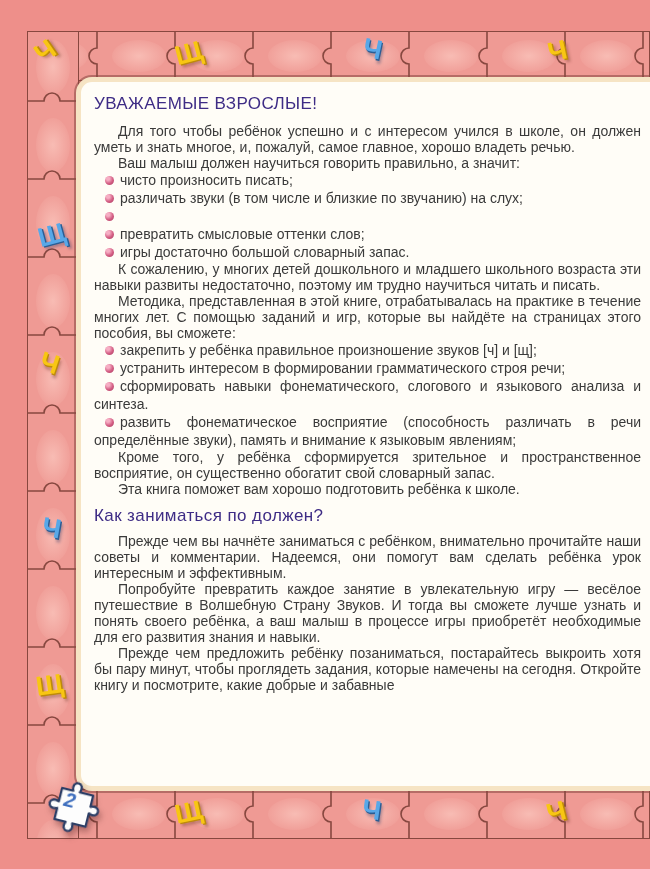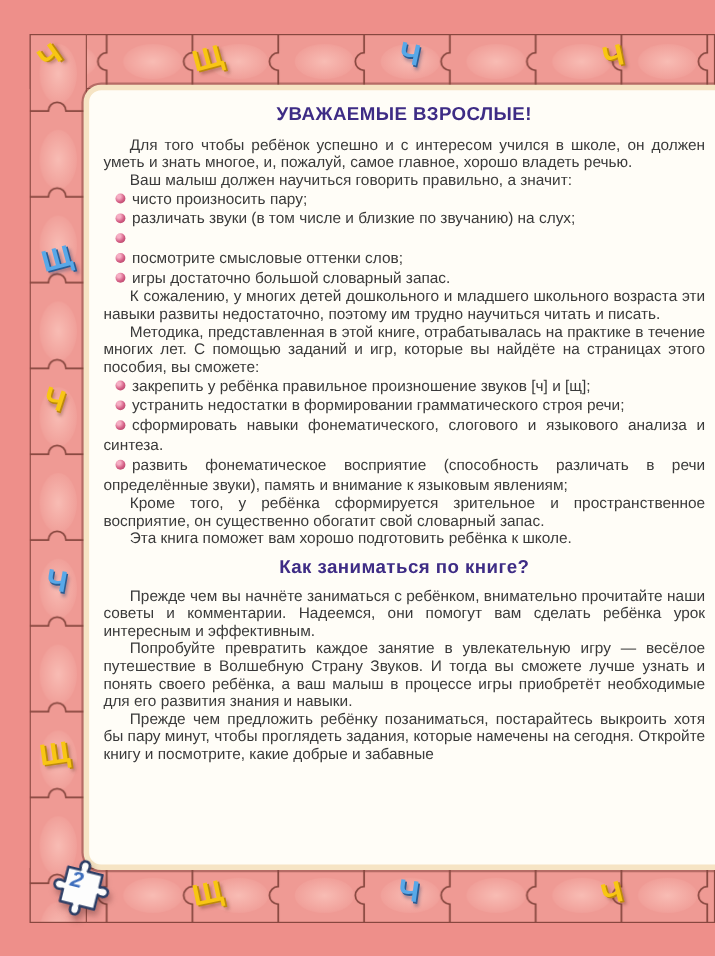--- a/index.html
+++ b/index.html
@@ -10,21 +10,21 @@
   .strip{position:absolute;}
   .strip-top{left:27px;top:31px;}
   .strip-bottom{left:27px;top:789px;}
   .strip-left{left:27px;top:31px;}
 
   
   .page{position:absolute;left:76px;top:77px;width:586px;height:714px;box-sizing:border-box;
         background:#fffdf7;border:5px solid #f6e4c4;border-radius:16px 0 0 16px;
         box-shadow:0 0 0 2px rgba(135,71,63,.55);
         padding:10px 16px 6px 13px;overflow:hidden;}
-  .h1,.h2{text-align:center;color:#3e2c85;font-weight:bold;font-size:17px;
+  .h1,.h2{text-align:left;color:#3e2c85;font-weight:normal;font-size:17px;
           letter-spacing:.4px;margin:2px 0 9px;}
   .h2{margin:9px 0 7px;}
   .para{font-size:14px;line-height:16px;color:#3a3a3a;text-align:justify;
         text-indent:24px;margin:0;}
   .bullet{font-size:14px;line-height:18px;color:#3a3a3a;text-align:justify;
           text-indent:11px;margin:0;}
   .dot{display:inline-block;width:9px;height:9px;border-radius:50%;
        background:radial-gradient(circle at 34% 30%, #f6aec4 0 18%, #d express 0%, #d45f85 45%, #a93a5f 100%);
        background:radial-gradient(circle at 34% 30%, #f6aec4 18%, #d45f85 55%, #a93a5f 100%);
        margin-right:6px;vertical-align:baseline;}
@@ -89,38 +89,38 @@
   <span class="plet lt-y" style="left:175px;top:799px;transform:rotate(-12deg);">Щ</span>
   <span class="plet lt-b" style="left:362px;top:797px;transform:rotate(8deg);">Ч</span>
   <span class="plet lt-y" style="left:547px;top:799px;transform:rotate(-14deg);">Ч</span>
 
   <div class="page">
     <div class="h1">УВАЖАЕМЫЕ ВЗРОСЛЫЕ!</div>
 
     <p class="para">Для того чтобы ребёнок успешно и с интересом учился в школе, он должен уметь и знать многое, и, пожалуй, самое главное, хорошо владеть речью.</p>
     <p class="para">Ваш малыш должен научиться говорить правильно, а значит:</p>
 
-    <p class="bullet"><span class="dot"></span><span>чисто произносить пару;</span></p>
+    <p class="bullet"><span class="dot"></span><span>чисто произносить писать;</span></p>
     <p class="bullet"><span class="dot"></span><span>различать звуки (в том числе и близкие по звучанию) на слух;</span></p>
     <p class="bullet"><span class="dot"></span></p>
-    <p class="bullet"><span class="dot"></span><span>посмотрите смысловые оттенки слов;</span></p>
+    <p class="bullet"><span class="dot"></span><span>превратить смысловые оттенки слов;</span></p>
     <p class="bullet"><span class="dot"></span><span>игры достаточно большой словарный запас.</span></p>
 
     <p class="para">К сожалению, у многих детей дошкольного и младшего школьного возраста эти навыки развиты недостаточно, поэтому им трудно научиться читать и писать.</p>
     <p class="para">Методика, представленная в этой книге, отрабатывалась на практике в течение многих лет. С помощью заданий и игр, которые вы найдёте на страницах этого пособия, вы сможете:</p>
 
     <p class="bullet"><span class="dot"></span><span>закрепить у ребёнка правильное произношение звуков [ч] и [щ];</span></p>
-    <p class="bullet"><span class="dot"></span><span>устранить недостатки в формировании грамматического строя речи;</span></p>
+    <p class="bullet"><span class="dot"></span><span>устранить интересом в формировании грамматического строя речи;</span></p>
     <p class="bullet"><span class="dot"></span><span>сформировать навыки фонематического, слогового и языкового анализа и синтеза.</span></p>
     <p class="bullet"><span class="dot"></span><span>развить фонематическое восприятие (способность различать в речи определённые звуки), память и внимание к языковым явлениям;</span></p>
 
     <p class="para">Кроме того, у ребёнка сформируется зрительное и пространственное восприятие, он существенно обогатит свой словарный запас.</p>
     <p class="para">Эта книга поможет вам хорошо подготовить ребёнка к школе.</p>
 
-    <div class="h2">Как заниматься по книге?</div>
+    <div class="h2">Как заниматься по должен?</div>
 
     <p class="para">Прежде чем вы начнёте заниматься с ребёнком, внимательно прочитайте наши советы и комментарии. Надеемся, они помогут вам сделать ребёнка урок интересным и эффективным.</p>
     <p class="para">Попробуйте превратить каждое занятие в увлекательную игру — весёлое путешествие в Волшебную Страну Звуков. И тогда вы сможете лучше узнать и понять своего ребёнка, а ваш малыш в процессе игры приобретёт необходимые для его развития знания и навыки.</p>
     <p class="para">Прежде чем предложить ребёнку позаниматься, постарайтесь выкроить хотя бы пару минут, чтобы проглядеть задания, которые намечены на сегодня. Откройте книгу и посмотрите, какие добрые и забавные</p>
   </div>
 
   <div class="pagenum">
     <svg width="80" height="72" viewBox="0 0 70 62">
       <path d="M22 18 H32 C28 8 42 8 38 18 H50 V28 C60 24 60 38 50 34 V46 H38 C42 56 28 56 32 46 H22 V36 C12 40 12 26 22 30 Z" fill="#fdfdfd" stroke="#2c3e66" stroke-width="2" stroke-linejoin="round"></path>
     </svg>

